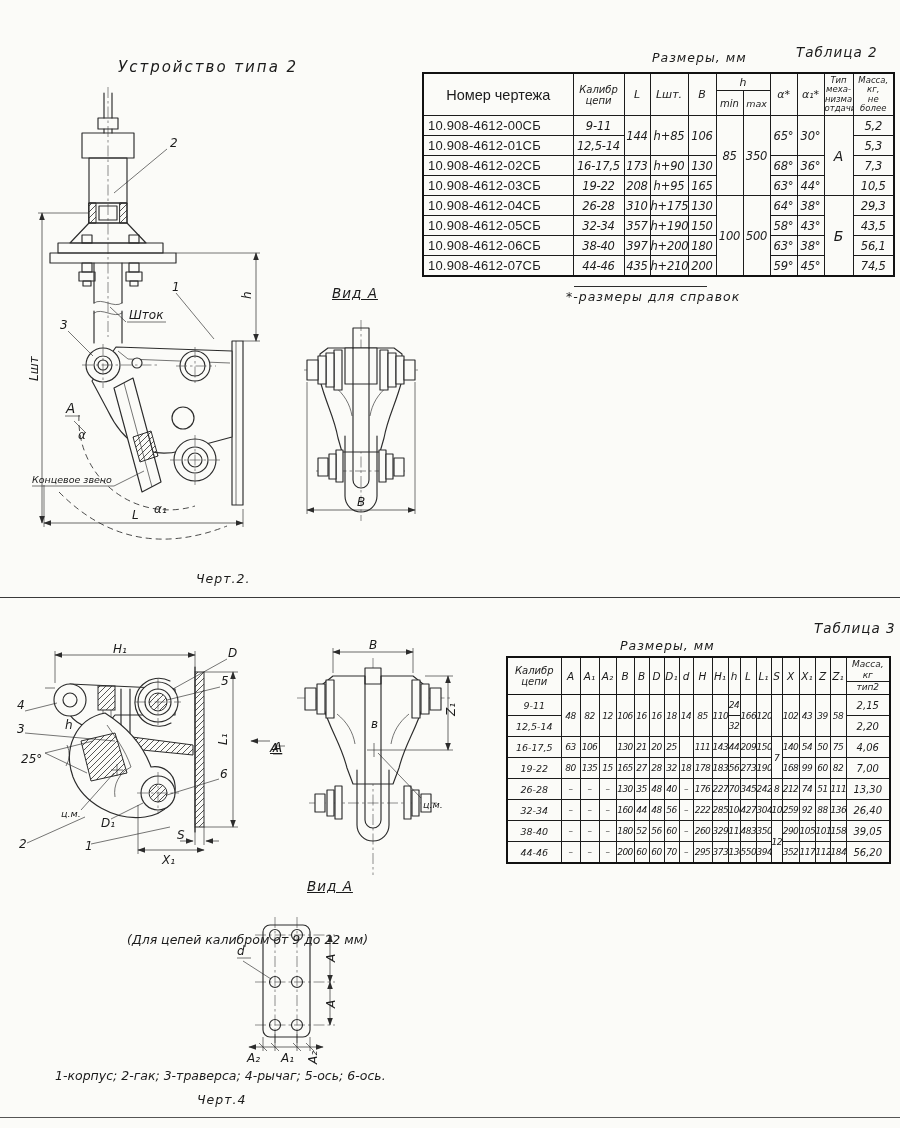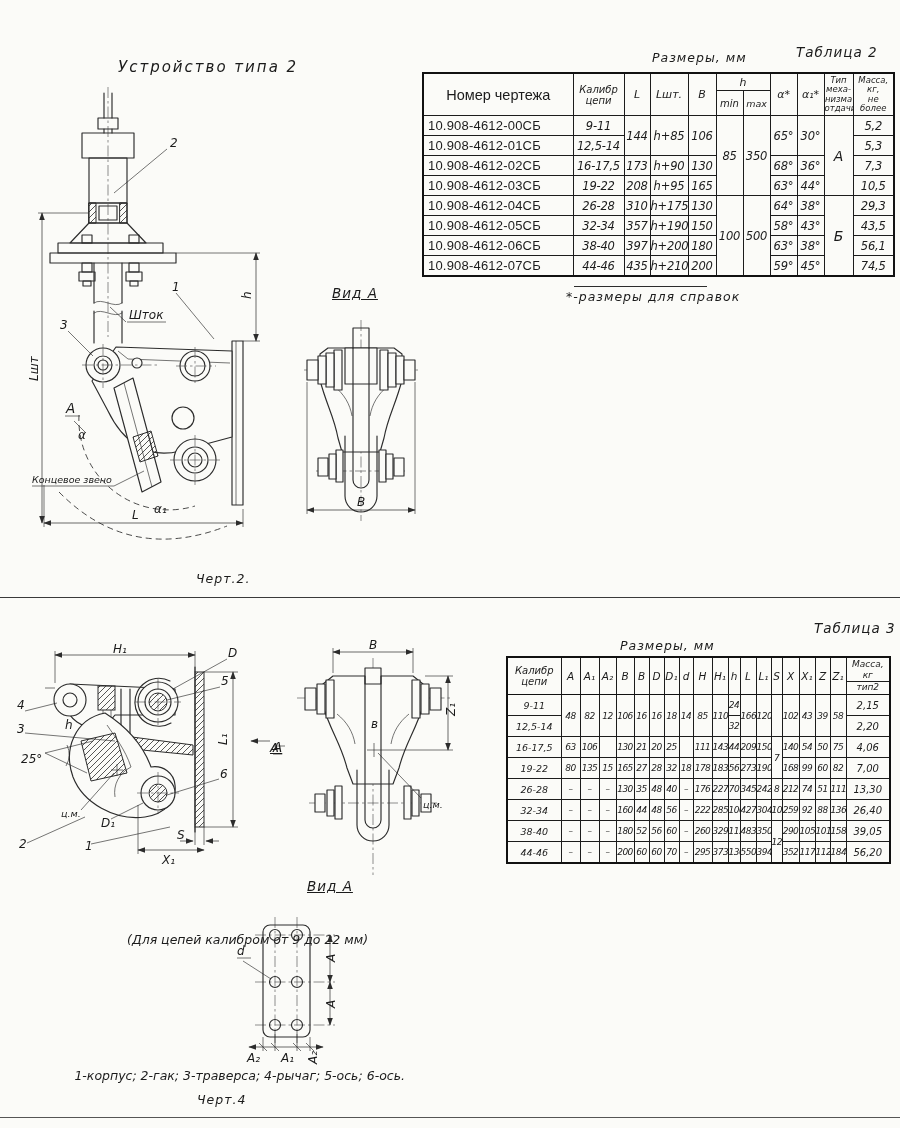--- a/index.html
+++ b/index.html
@@ -63,21 +63,21 @@
   <div class="lbl und" style="left:332px;top:285px;font-size:13.5px;letter-spacing:1px">Вид А</div>
 
   <div class="lbl" style="left:196px;top:571px;font-size:12.5px;letter-spacing:1px">Черт.2.</div>
 
   <div class="hline" style="left:0;top:597px;width:900px"></div>
 
 
   <div class="lbl und" style="left:307px;top:878px;font-size:13.5px;letter-spacing:1px">Вид А</div>
   <div class="lbl" style="left:127px;top:932px;font-size:12.5px">(Для цепей калибром от 9 до 22 мм)</div>
 
-  <div class="lbl" style="left:55px;top:1068px;width:350px;text-align:right;font-size:12.5px">1-корпус; 2-гак; 3-траверса; 4-рычаг; 5-ось; 6-ось.</div>
+  <div class="lbl" style="left:55px;top:1068px;width:350px;text-align:left;font-size:12.5px">1-корпус; 2-гак; 3-траверса; 4-рычаг; 5-ось; 6-ось.</div>
   <div class="lbl" style="left:197px;top:1092px;font-size:12.5px;letter-spacing:1px">Черт.4</div>
 
   <div class="hline" style="left:0;top:1117px;width:900px;border-color:#555"></div>
 
   <div class="lbl" style="left:652px;top:50px;font-size:12.5px;letter-spacing:1px">Размеры, мм</div>
   <div class="lbl" style="left:796px;top:44px;font-size:13.5px;letter-spacing:1px">Таблица 2</div>
 
   <table class="t2">
     <colgroup>
         <col style="width:150px">

